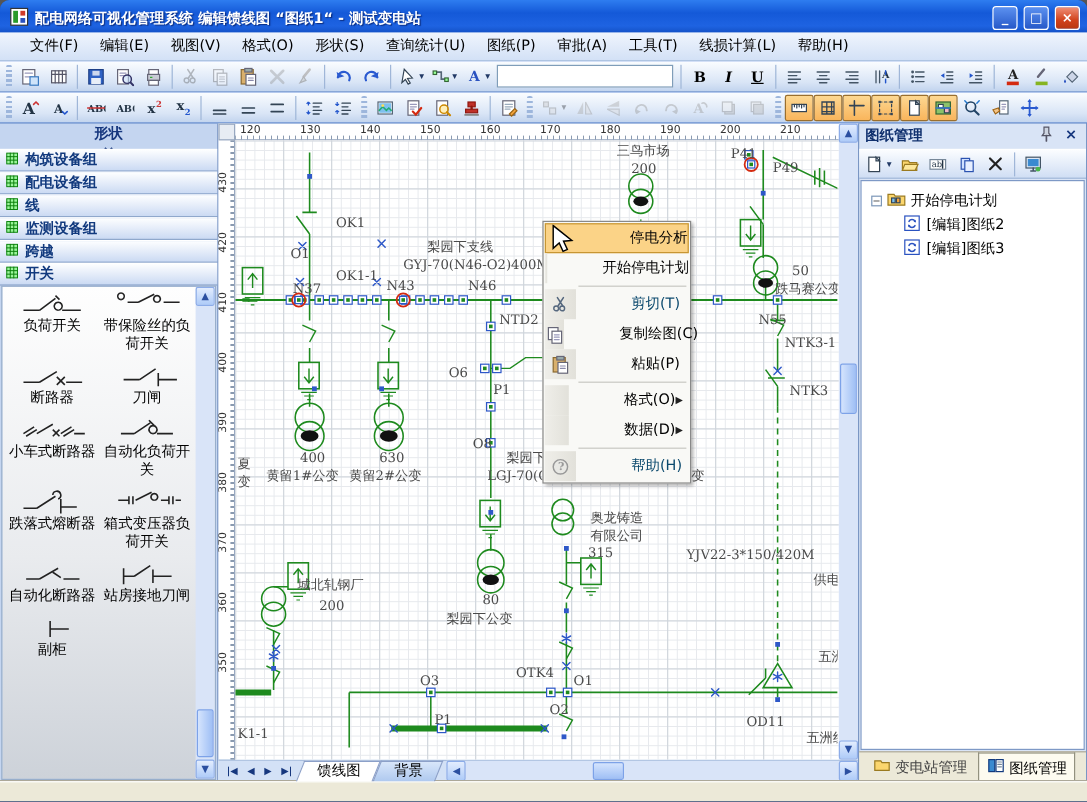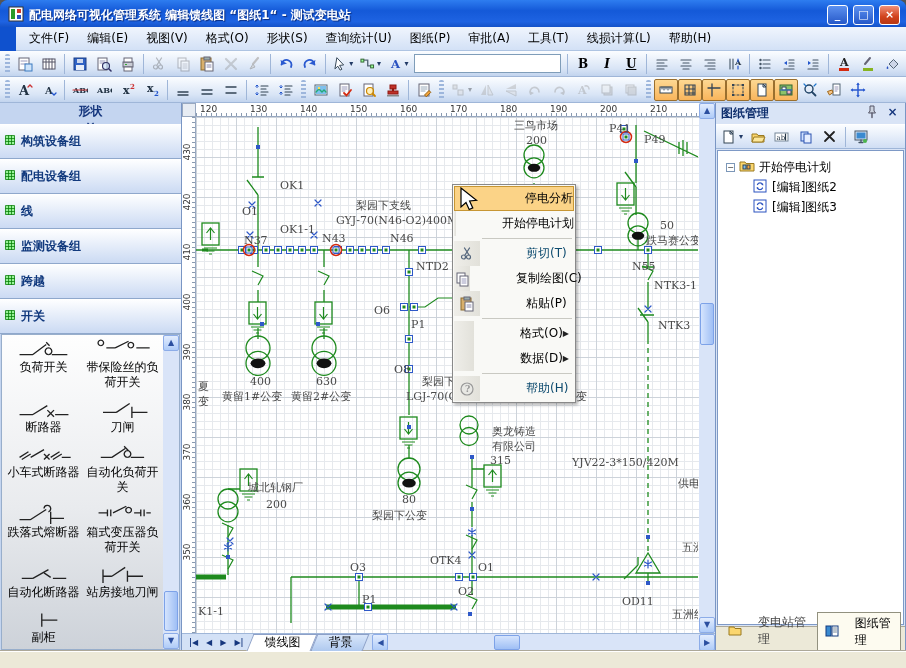--- a/index.html
+++ b/index.html
@@ -11,42 +11,42 @@
   .titlebar{height:27px;padding:3px 6px 0 8px;display:flex;align-items:center;gap:5px;
     background:linear-gradient(180deg,#2E7DF0 0%,#1459D8 40%,#1E63E2 80%,#1452C8 100%);flex:0 0 auto;}
   .title-text{color:#fff;font-weight:bold;font-size:12px;text-shadow:1px 1px 1px #0A2A7A;flex:1;
     white-space:nowrap;overflow:hidden;}
   .tbtn-win{width:21px;height:20px;border:1px solid #fff;border-radius:3px;color:#fff;font-size:11px;
     line-height:17px;text-align:center;font-weight:bold;
     background:linear-gradient(180deg,#5C91F0,#2658C8);}
   .tbtn-win.close{background:linear-gradient(180deg,#F09078,#D1421C 60%,#B83812);}
   
   .menubar{height:24px;background:linear-gradient(180deg,#F0F5FD,#D3E1F6);display:flex;align-items:center;
-    padding-left:4px;border-bottom:1px solid #AEC4E2;flex:0 0 auto;margin-left:16px;}
+    padding-left:16px;border-bottom:1px solid #AEC4E2;flex:0 0 auto;}
   .menu-item{padding:3px 9px;cursor:default;white-space:nowrap;}
   
   .toolbar{height:26px;background:linear-gradient(180deg,#FBFDFF,#D9E5F6 70%,#C2D4EE);display:flex;
     align-items:center;padding:1px 2px;border-bottom:1px solid #9FB6D8;flex:0 0 auto;}
   .tb-handle{width:5px;height:20px;margin:0 3px;background:repeating-linear-gradient(180deg,#9DB6DC 0 2px,transparent 2px 4px);border-radius:2px;}
   .tb-sep{width:1px;height:20px;background:#9FB6D8;margin:0 3px;}
   .tbtn{height:22px;min-width:24px;padding:0 2px;display:flex;align-items:center;justify-content:center;
     border:1px solid transparent;border-radius:2px;gap:1px;background:transparent;}
   .tbtn.disabled{opacity:.42;filter:grayscale(85%);}
   .tbtn.toggled{background:linear-gradient(180deg,#FDD892,#F9B55C);border:1px solid #9A6F2E;}
   .tbtn .glyph{font-weight:bold;font-size:12px;}
   .tbtn .dd{font-size:8px;color:#223a66;margin-left:1px;}
   .tb-combo{width:150px;height:19px;background:#fff;border:1px solid #7F9DB9;margin:0 3px;}
   
   .main{flex:1;display:flex;min-height:0;background:#7A96C4;}
   
   .lpanel{width:182px;background:#C4D5F0;border-right:1px solid #7A96C4;display:flex;flex-direction:column;}
   .lhead{height:21px;display:flex;align-items:center;padding:0 6px;color:#16377E;font-weight:bold;flex-direction:column;}
   .lhead .sp{flex:1}
   .lclose{width:15px;height:15px;text-align:center;line-height:13px;color:#16377E;font-weight:bold;font-size:12px;}
-  .lgroup{height:35px;display:flex;align-items:center;gap:4px;padding:0 4px;
+  .lgroup{height:19px;display:flex;align-items:center;gap:4px;padding:0 4px;
     background:linear-gradient(180deg,#FDFEFF,#CBDAF3);border-top:1px solid #fff;border-bottom:1px solid #8FA8CC;
     color:#123A7E;font-weight:bold;font-size:12px;}
   .litems{flex:1;position:relative;background:linear-gradient(180deg,#FEFEFE,#E9EBEE 55%,#CDD2D9);
     border:1px solid #98AECB;margin:0 1px 1px 1px;overflow:hidden;}
   .litem-grid{position:absolute;inset:4px 17px 4px 2px;display:grid;grid-template-columns:1fr 1fr;
     align-content:start;row-gap:9px;}
   .litem{display:flex;flex-direction:column;align-items:center;text-align:center;font-size:12px;line-height:15px;}
   .litem svg{margin-bottom:1px;}
   
   .vscroll{position:absolute;top:0;bottom:0;right:0;width:16px;background:#D9E4F8;display:flex;flex-direction:column;}
@@ -94,21 +94,21 @@
   .rhead{height:21px;display:flex;align-items:center;padding:0 5px;gap:5px;font-weight:bold;color:#10306E;}
   .rhead .sp{flex:1}
   .rtools{height:25px;display:flex;align-items:center;padding:0 2px;
     background:linear-gradient(180deg,#FBFDFF,#D0DEF4);border-top:1px solid #fff;border-bottom:1px solid #9FB6D8;}
   .rtree{flex:1;background:#fff;border:1px solid #7E99C6;margin:1px;overflow:hidden;padding-top:6px;}
   .trow{display:flex;align-items:center;gap:4px;height:20px;padding-left:8px;white-space:nowrap;}
   .trow.child{padding-left:34px;}
   .trow.selected .tlabel{background:#F0EDDA;outline:1px dotted #B9B49A;}
   .expander{width:9px;height:9px;border:1px solid #7C97B8;background:#fff;font-size:8px;line-height:7px;text-align:center;color:#333;}
   .rtabs{height:25px;background:#ECE9D8;display:flex;align-items:flex-end;gap:2px;padding:2px 4px 0;border-top:1px solid #ACA899;}
-  .rtab{display:flex;align-items:center;gap:15px;padding:2px 6px;font-size:12px;border:1px solid transparent;color:#444;}
+  .rtab{display:flex;align-items:flex-end;gap:3px;padding:2px 6px;font-size:12px;border:1px solid transparent;color:#444;}
   .rtab.active{background:#FDFBF0;border:1px solid #92917F;border-bottom:none;color:#000;}
   
   .statusbar{height:17px;background:#ECE9D8;border-top:1px solid #fff;box-shadow:0 -1px 0 #ACA899;flex:0 0 auto;}
   
   .ctxmenu{position:absolute;left:452px;top:184px;width:124px;background:#F9F9F6;border:1px solid #898989;
     box-shadow:2px 2px 3px rgba(0,0,0,.3);z-index:50;padding:1px;}
   .mi{position:relative;display:flex;align-items:center;height:25px;font-size:12px;}
   .mi .micon{width:26px;display:flex;align-items:center;justify-content:center;align-self:stretch;
     background:linear-gradient(90deg,#EFEEE9,#E2E1DA);}
   .mi .mlabel{padding-left:6px;flex:1;white-space:nowrap;margin-left:40px;}

